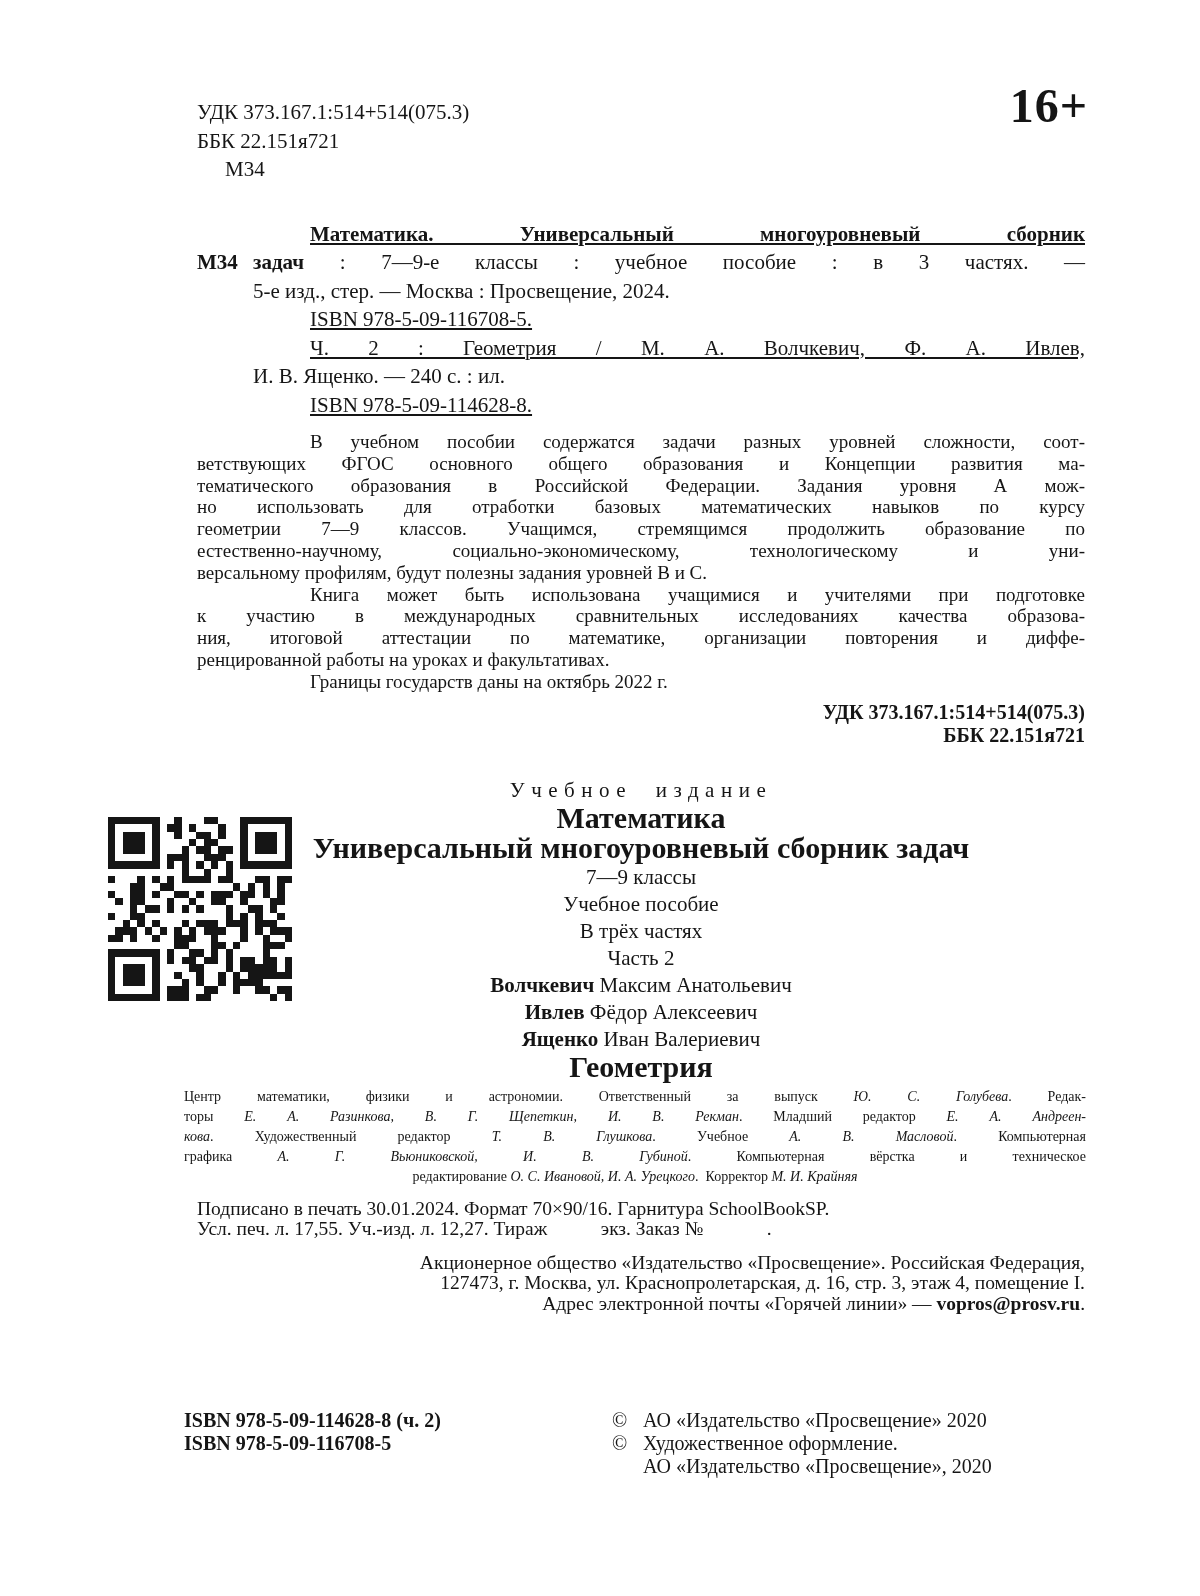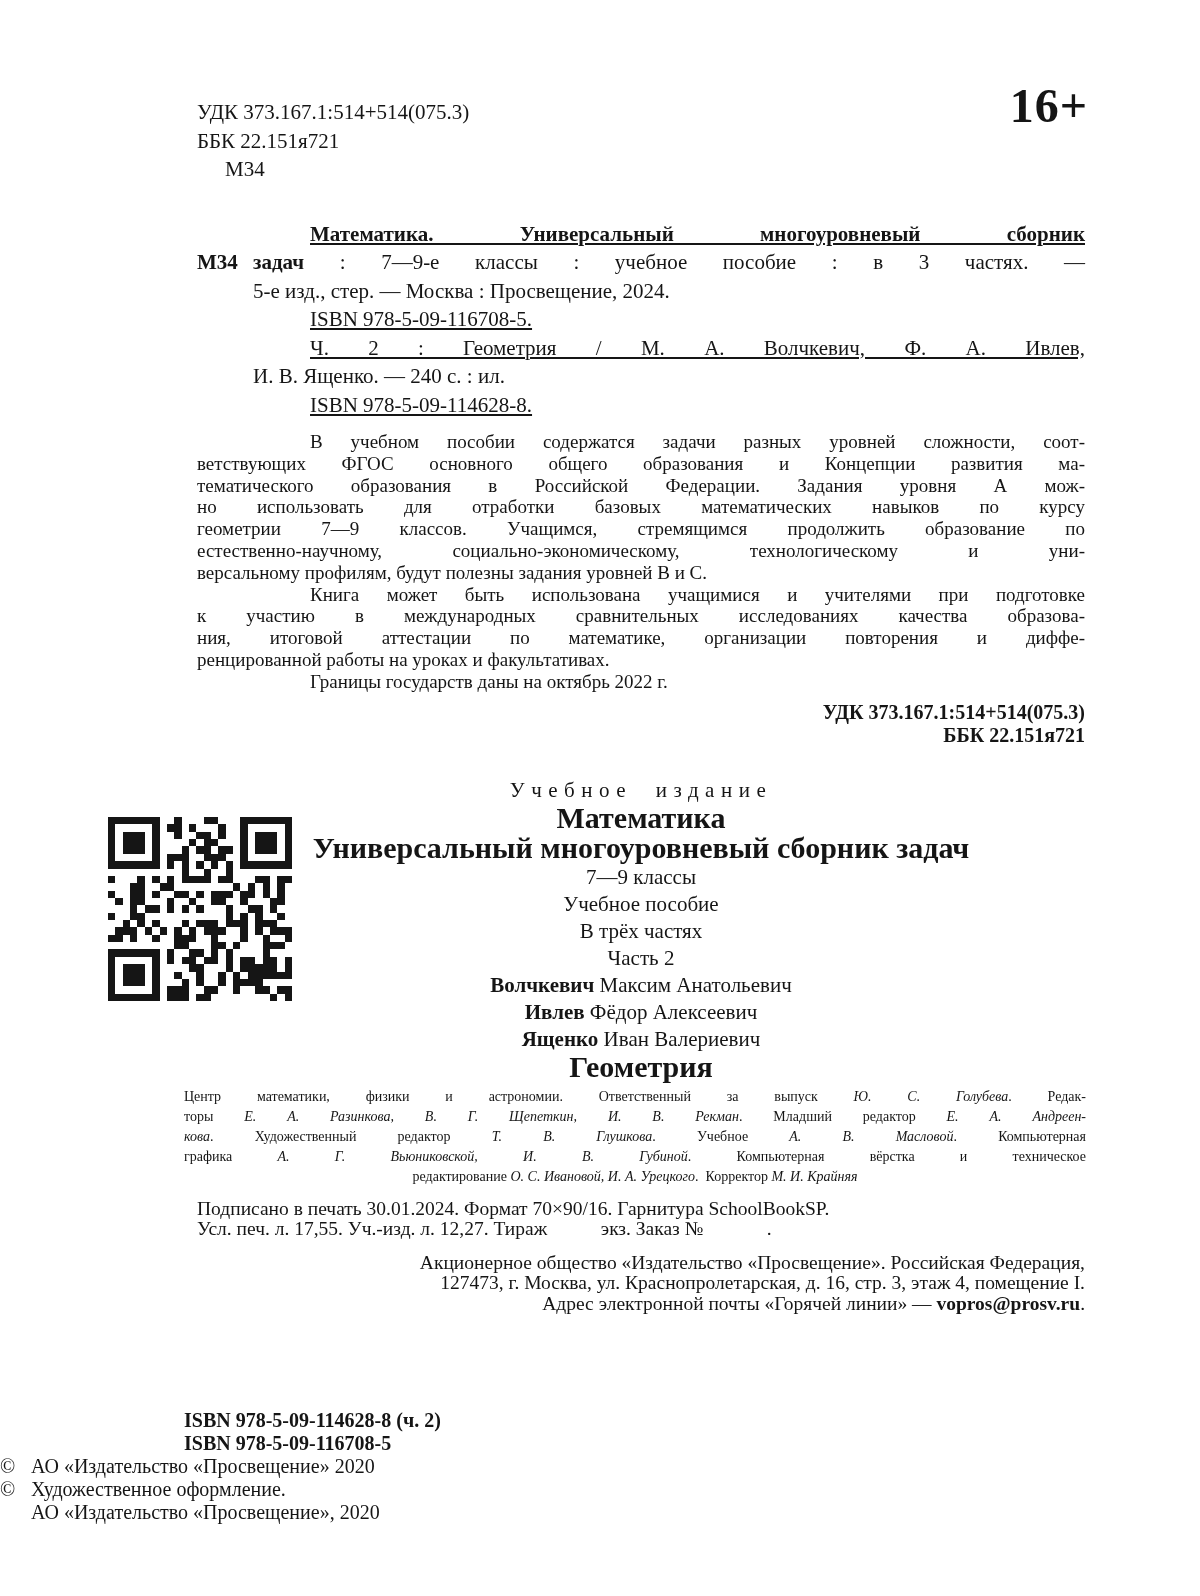--- a/index.html
+++ b/index.html
@@ -110,21 +110,20 @@
     text-align: right;
     font-size: 19.5px;
     line-height: 20.5px;
   }
 
   .footer {
     margin-top: 95px;
     display: flex;
     font-size: 20px;
     line-height: 23px;
-    flex-direction: column;
   }
   .f-left { margin-left: 184px; width: 428px; font-weight: bold; }
   .f-right { }
 
   .qr {
     position: absolute;
     left: 108px;
     top: 817px;
     width: 184px;
     height: 184px;

